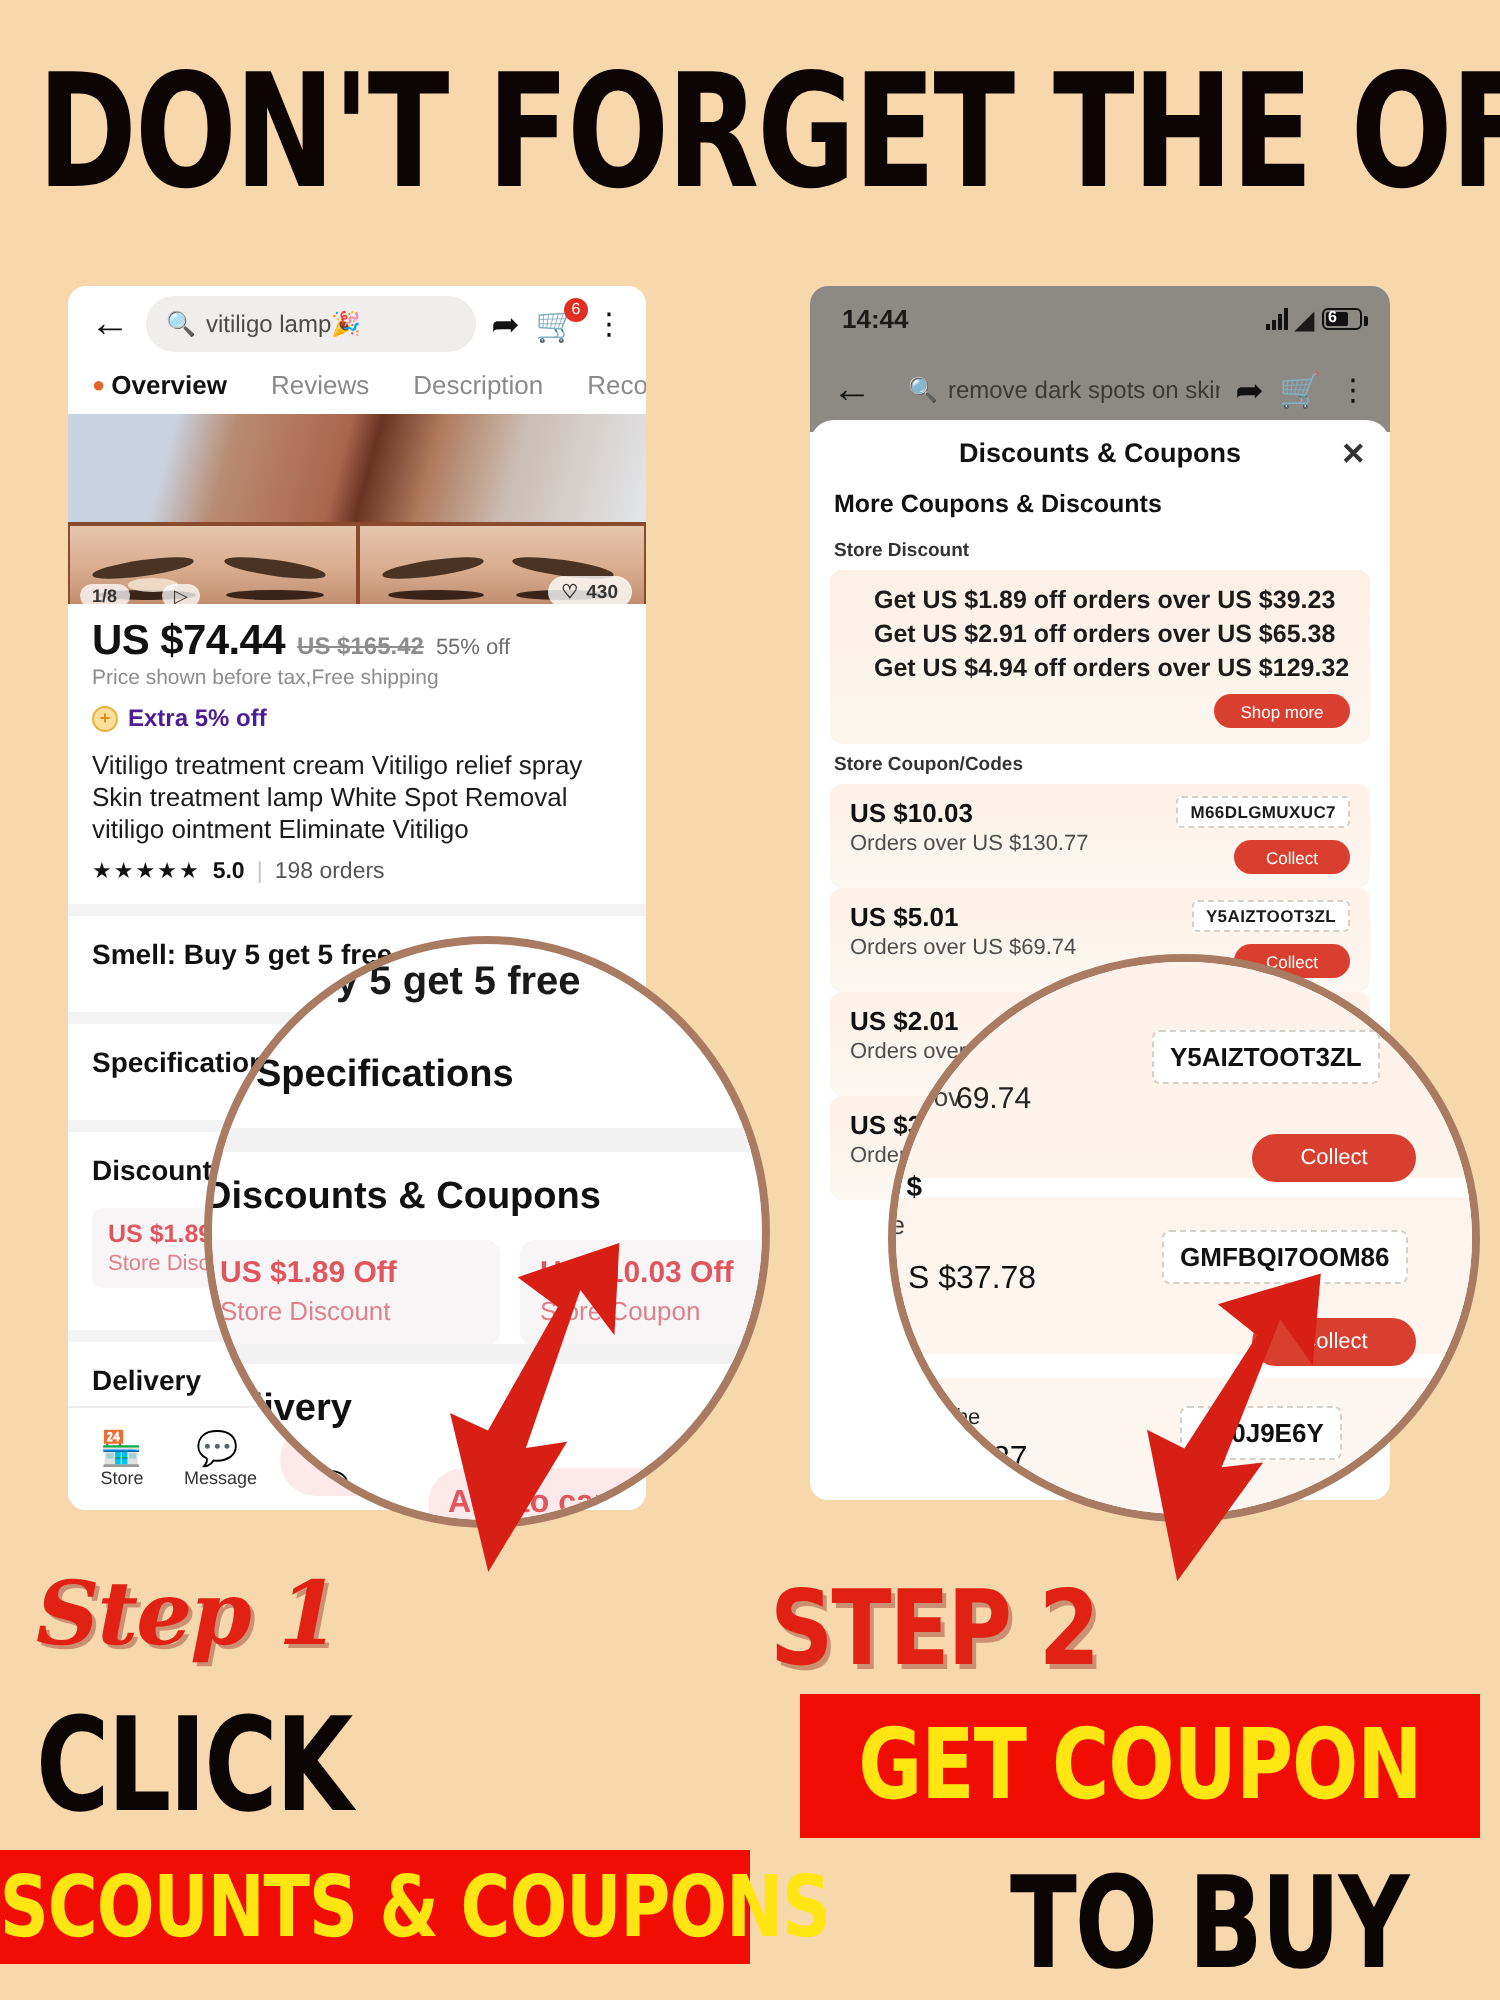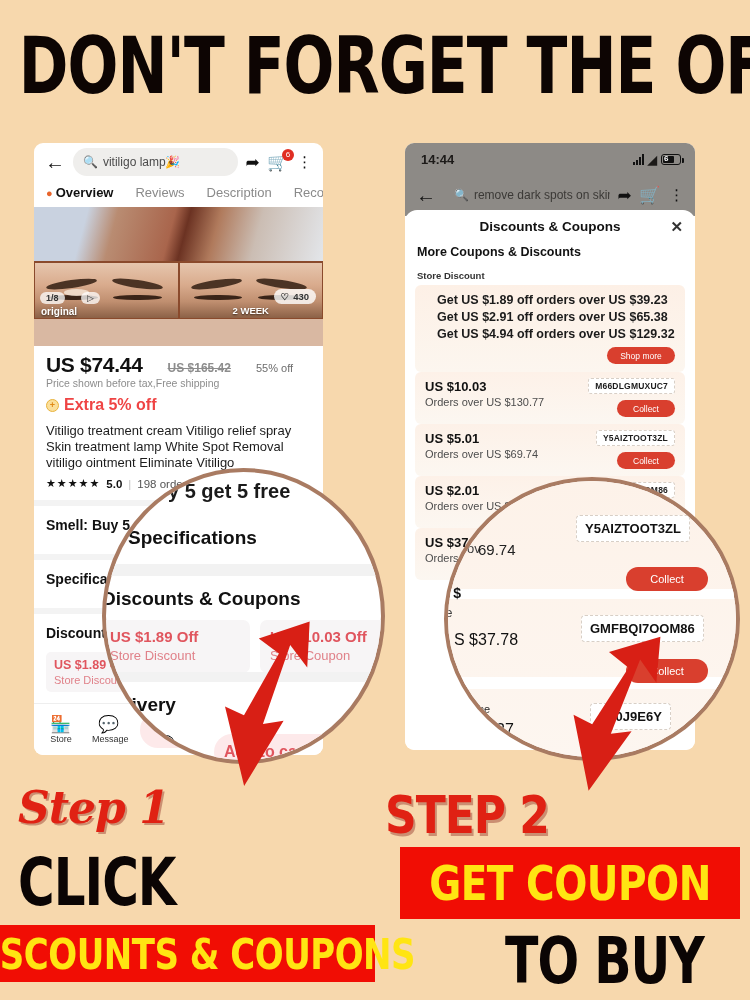--- a/index.html
+++ b/index.html
@@ -89,21 +89,21 @@
   
   .tabs {
     display: flex; align-items: center; gap: 22px;
     padding: 2px 12px 7px 12px; font-size: 13px; color: #8a8a8a;
     white-space: nowrap; overflow: hidden;
   }
   .tabs .tab.active { color: #111; font-weight: bold; display: flex; align-items: center; gap: 3px; }
   .pin { color: #e8642b; font-size: 11px; }
 
   
-  .gallery { position: relative; height: 139px; background: #d9b8a2; overflow: hidden; }
+  .gallery { position: relative; height: 95px; background: #d9b8a2; overflow: hidden; }
   .hero {
     height: 54px;
     background:
       linear-gradient(105deg, #c9d2e0 0%, #c9d2e0 18%, #b98c72 28%, #a9654c 47%, #6b3222 52%, #b07a5c 62%, #cbbdb3 76%, #e3e6ea 100%);
   }
   .thumbs { display: flex; height: 58px; }
   .thumb {
     flex: 1; position: relative; border: 1.5px solid #8a4a2c; border-top: 2px solid #8a4a2c;
     overflow: hidden;
   }
@@ -145,32 +145,32 @@
   }
   .likes {
     position: absolute; right: 6px; bottom: 14px;
     background: rgba(255,255,255,.8); border-radius: 10px;
     font-size: 9.5px; padding: 2px 7px; color: #333; display: flex; gap: 4px; align-items: center;
     font-weight: bold;
   }
 
   
   .pinfo { padding: 7px 12px 0 12px; }
-  .pricerow { display: flex; align-items: baseline; gap: 25px; }
+  .pricerow { display: flex; align-items: baseline; gap: 6px; }
   .price { font-size: 21px; font-weight: bold; color: #111; letter-spacing: -.3px; }
   .oldprice { font-size: 12px; color: #8d8d8d; text-decoration: line-through; font-weight: bold; }
   .pctoff { font-size: 11px; color: #6d6d6d; }
   .taxline { font-size: 10.5px; color: #8d8d8d; margin-top: 0; }
   .extra { display: flex; align-items: center; gap: 5px; margin-top: 7px; }
   .extra .coinicon {
     width: 13px; height: 13px; border-radius: 50%;
     background: #fbdf9a; border: 1.5px solid #e8b33d; display:flex;align-items:center;justify-content:center;
     font-size: 9px; color: #e08b18; font-weight: bold; line-height: 1;
   }
-  .extra .txt { font-size: 16px; color: #ef4444; font-weight: bold; }
+  .extra .txt { font-size: 12px; color: #4c1d95; font-weight: bold; }
   .ptitle { font-size: 13px; color: #1c1c1c; line-height: 16px; margin-top: 9px; }
   .ratingrow { display: flex; align-items: center; gap: 6px; margin-top: 6px; font-size: 11.5px; color: #111; }
   .stars { font-size: 11px; letter-spacing: 1px; color: #111; }
   .rnum { font-weight: bold; }
   .sep { color: #c3c3c3; }
   .orders { color: #555; }
   .divider { height: 6px; background: #f3f3f3; margin-top: 10px; }
   .secrow {
     padding: 11px 12px; font-size: 14px; font-weight: bold; color: #111;
   }
@@ -474,20 +474,21 @@
     <div class="modal-sub">More Coupons &amp; Discounts</div>
     <div class="sec-label">Store Discount</div>
 
     <div class="offer-card">
       <div class="offer-line">Get US $1.89 off orders over US $39.23</div>
       <div class="offer-line">Get US $2.91 off orders over US $65.38</div>
       <div class="offer-line">Get US $4.94 off orders over US $129.32</div>
       <div class="shopmore">Shop more</div>
     </div>
 
+    <div class="sec-label">Store Coupon/Codes</div>
 
     <div class="coupon-card">
       <div class="coupon-amt">US $10.03</div>
       <div class="coupon-cond">Orders over US $130.77</div>
       <div class="coupon-code">M66DLGMUXUC7</div>
       <div class="collect">Collect</div>
     </div>
 
     <div class="coupon-card">
       <div class="coupon-amt">US $5.01</div>

